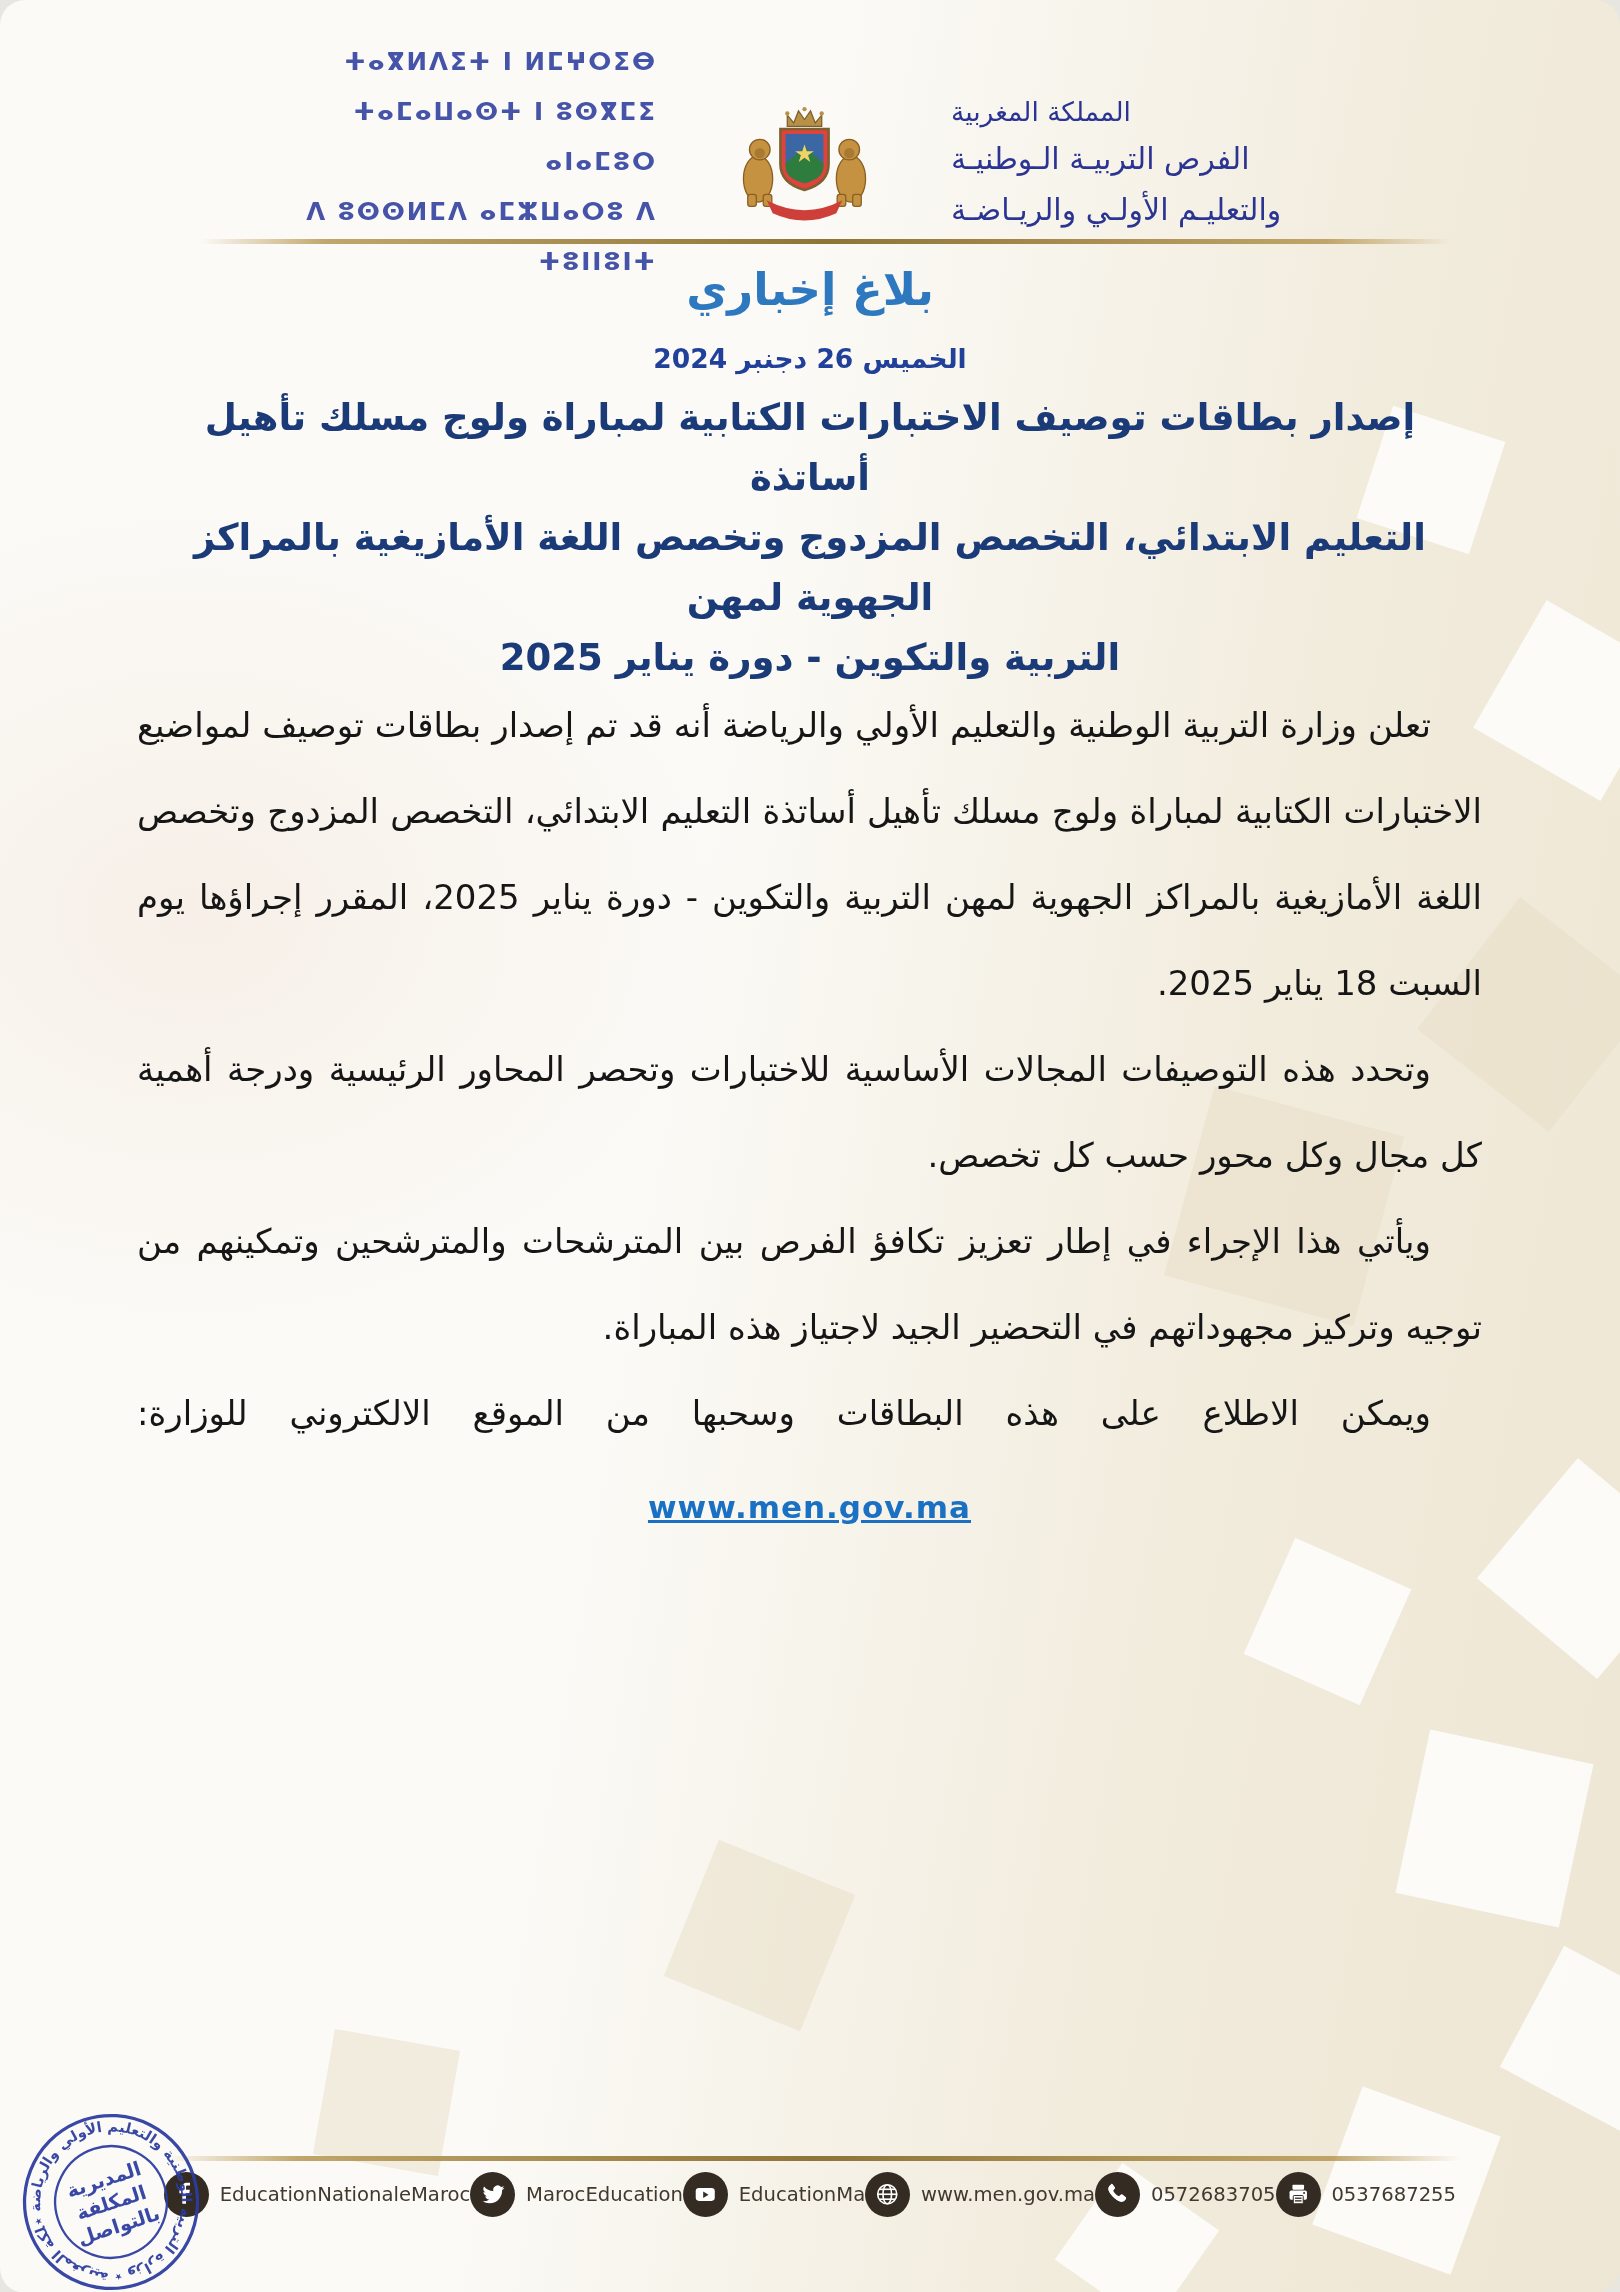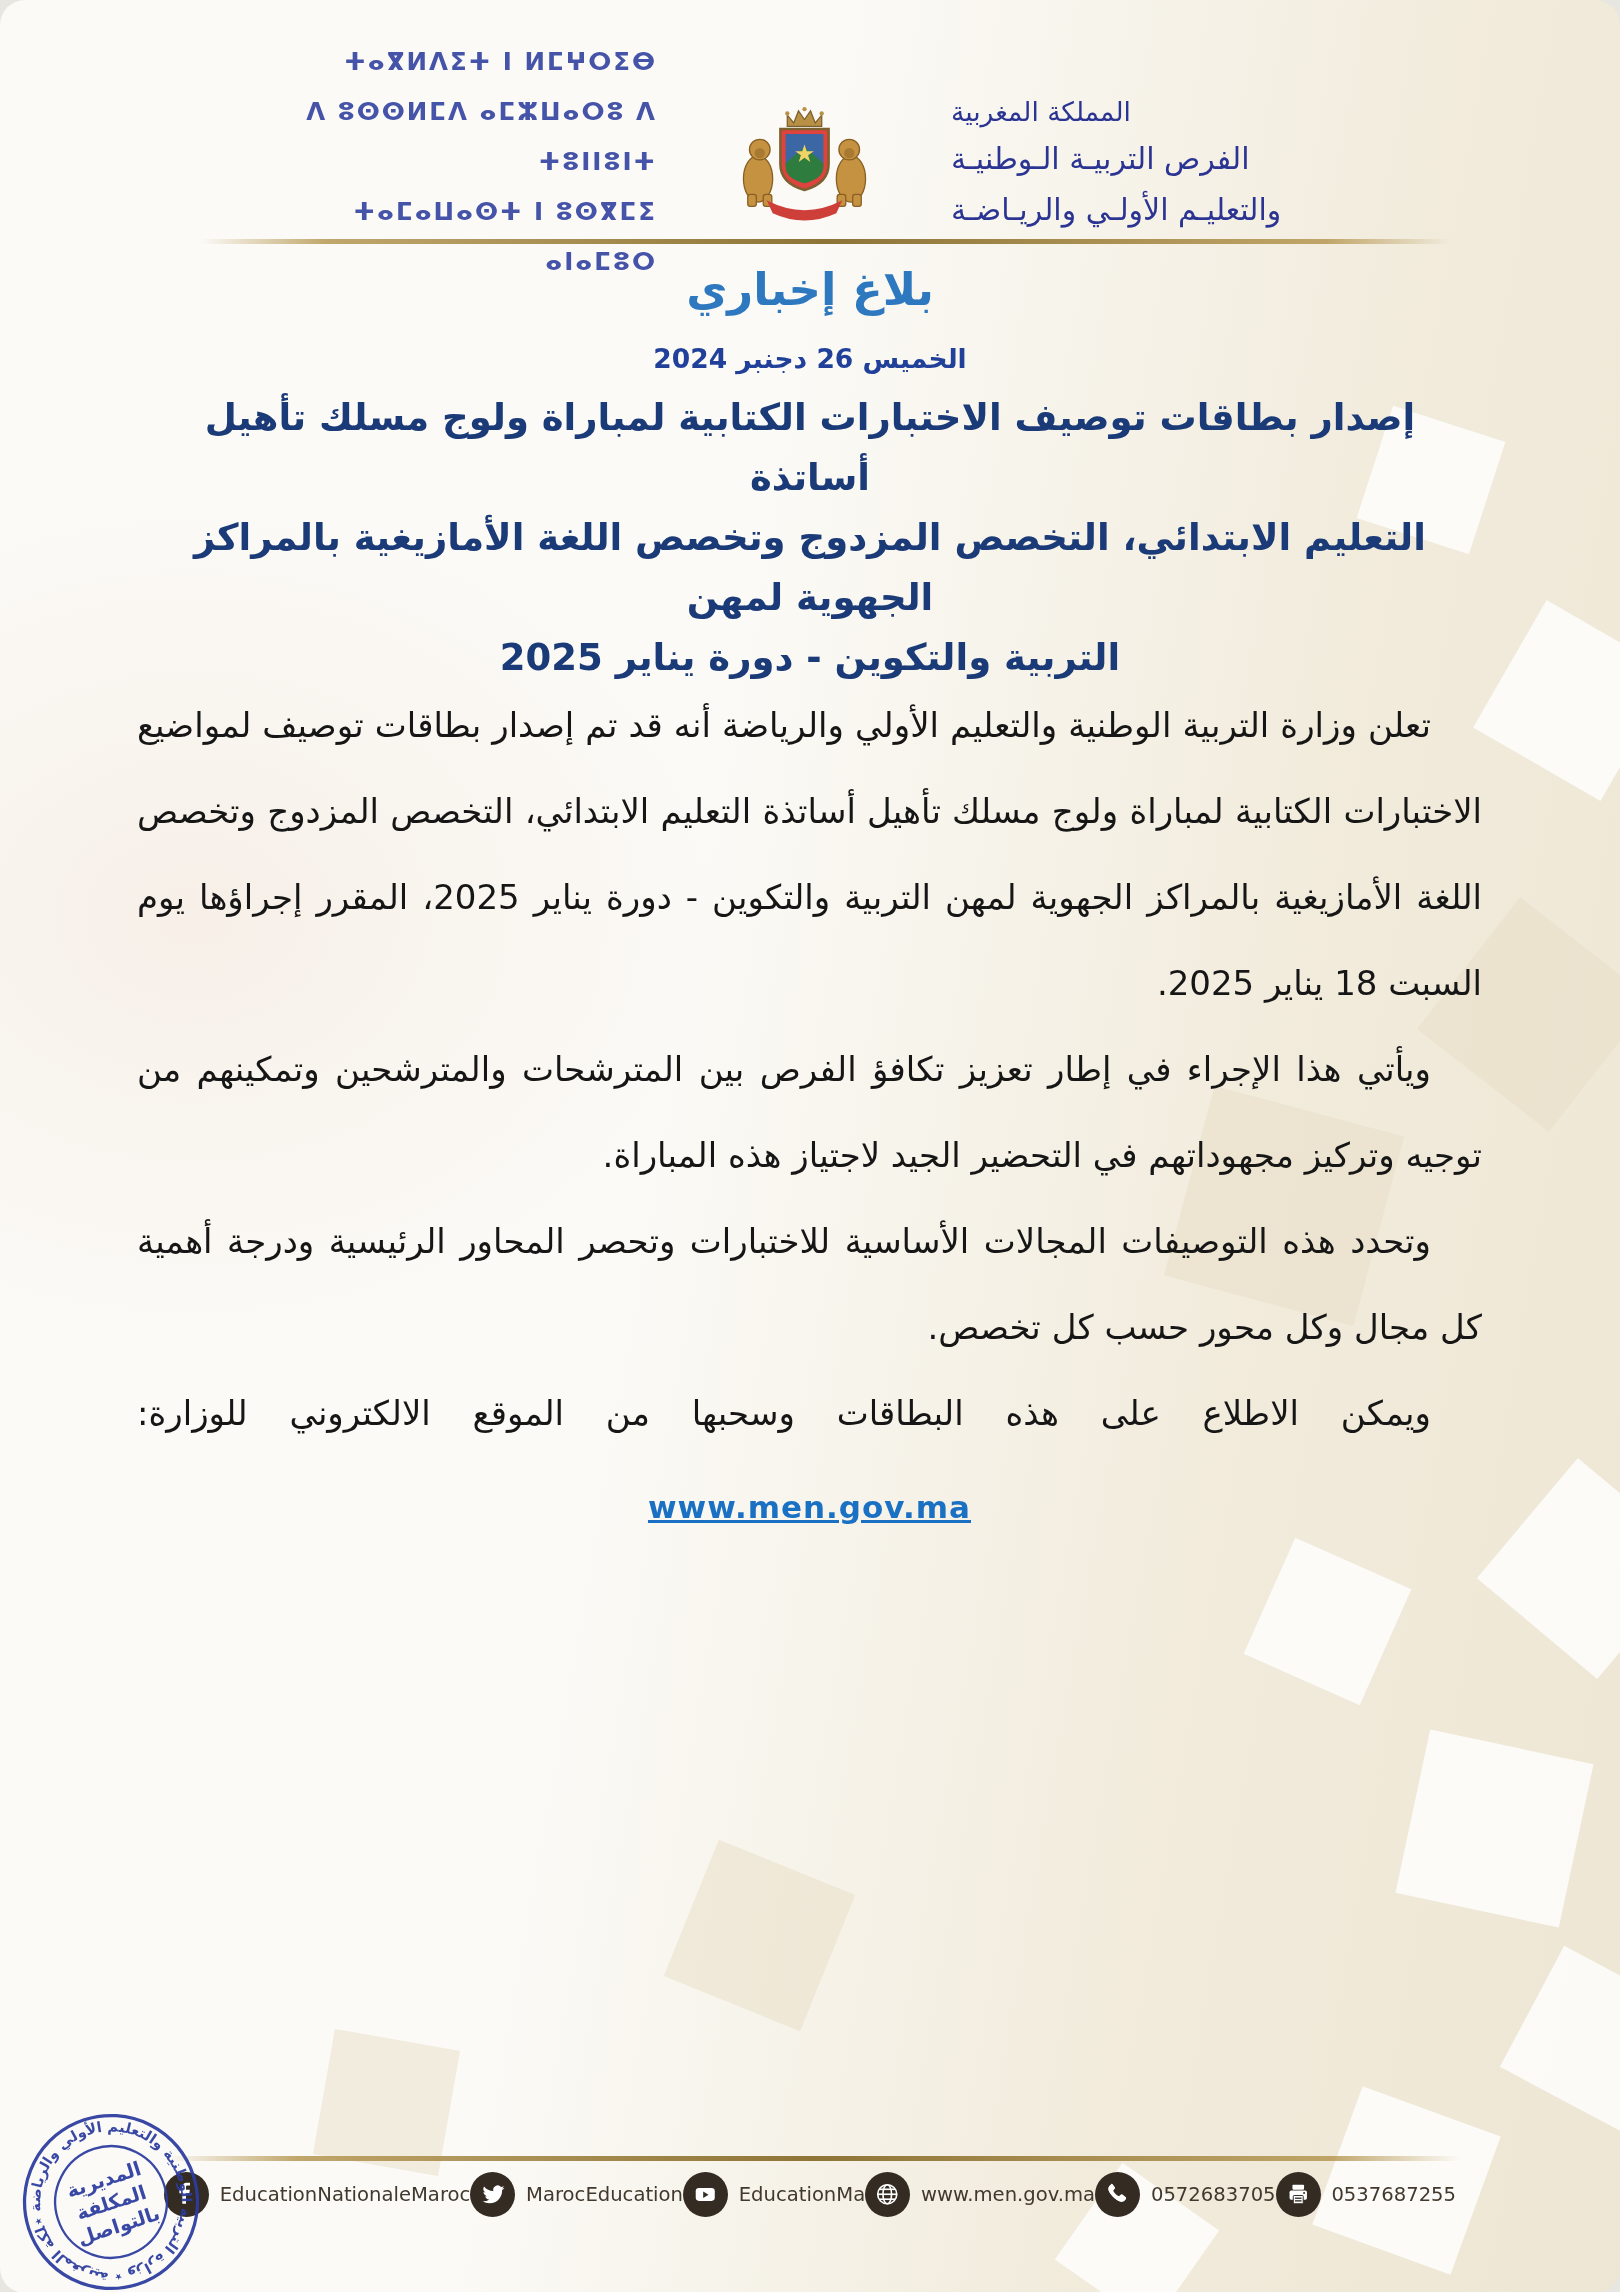--- a/index.html
+++ b/index.html
@@ -63,22 +63,22 @@
     <div class="wm" style="left:1078px;top:2186px;width:118px;height:118px;transform:rotate(35deg);"></div>
     <div class="wm b" style="left:1186px;top:1108px;width:196px;height:196px;transform:rotate(15deg);"></div>
     <div class="wm b" style="left:1451px;top:931px;width:167px;height:167px;transform:rotate(38deg);"></div>
     <div class="wm b" style="left:686px;top:1862px;width:147px;height:147px;transform:rotate(22deg);"></div>
     <div class="wm b" style="left:323px;top:2039px;width:127px;height:127px;transform:rotate(10deg);"></div>
   </div>
 
   <header class="hdr">
     <div class="tifi">
       <div>ⵜⴰⴳⵍⴷⵉⵜ ⵏ ⵍⵎⵖⵔⵉⴱ</div>
+      <div>ⵜⴰⵎⴰⵡⴰⵙⵜ ⵏ ⵓⵙⴳⵎⵉ ⴰⵏⴰⵎⵓⵔ</div>
       <div>ⴷ ⵓⵙⵙⵍⵎⴷ ⴰⵎⵣⵡⴰⵔⵓ ⴷ ⵜⵓⵏⵏⵓⵏⵜ</div>
-      <div>ⵜⴰⵎⴰⵡⴰⵙⵜ ⵏ ⵓⵙⴳⵎⵉ ⴰⵏⴰⵎⵓⵔ</div>
     </div>
     <div class="arms">
       <svg viewBox="0 0 180 150" width="155" height="129">
 
         <g fill="#c49240" stroke="#8a5f23" stroke-width="1.5">
           <ellipse cx="36" cy="94" rx="17" ry="27"></ellipse>
           <circle cx="38" cy="60" r="12"></circle>
           <rect x="24" y="112" width="10" height="14" rx="3"></rect>
           <rect x="42" y="112" width="10" height="14" rx="3"></rect>
           <ellipse cx="144" cy="94" rx="17" ry="27"></ellipse>
@@ -114,22 +114,22 @@
   <div class="kicker">بلاغ إخباري</div>
   <div class="date">الخميس 26 دجنبر 2024</div>
   <div class="title">
     <div>إصدار بطاقات توصيف الاختبارات الكتابية لمباراة ولوج مسلك تأهيل أساتذة</div>
     <div>التعليم الابتدائي، التخصص المزدوج وتخصص اللغة الأمازيغية بالمراكز الجهوية لمهن</div>
     <div>التربية والتكوين - دورة يناير 2025</div>
   </div>
 
   <main class="bodytxt">
     <p>تعلن وزارة التربية الوطنية والتعليم الأولي والرياضة أنه قد تم إصدار بطاقات توصيف لمواضيع الاختبارات الكتابية لمباراة ولوج مسلك تأهيل أساتذة التعليم الابتدائي، التخصص المزدوج وتخصص اللغة الأمازيغية بالمراكز الجهوية لمهن التربية والتكوين - دورة يناير 2025، المقرر إجراؤها يوم السبت 18 يناير 2025.</p>
+    <p>وتحدد هذه التوصيفات المجالات الأساسية للاختبارات وتحصر المحاور الرئيسية ودرجة أهمية كل مجال وكل محور حسب كل تخصص.</p>
     <p>ويأتي هذا الإجراء في إطار تعزيز تكافؤ الفرص بين المترشحات والمترشحين وتمكينهم من توجيه وتركيز مجهوداتهم في التحضير الجيد لاجتياز هذه المباراة.</p>
-    <p>وتحدد هذه التوصيفات المجالات الأساسية للاختبارات وتحصر المحاور الرئيسية ودرجة أهمية كل مجال وكل محور حسب كل تخصص.</p>
     <p class="stretch">ويمكن الاطلاع على هذه البطاقات وسحبها من الموقع الالكتروني للوزارة:</p>
     <div class="linkrow">
       <a href="#">www.men.gov.ma</a>
     </div>
   </main>
 
   <div class="gold bottom"></div>
 
   <div class="contacts">
     <div class="f-item">

